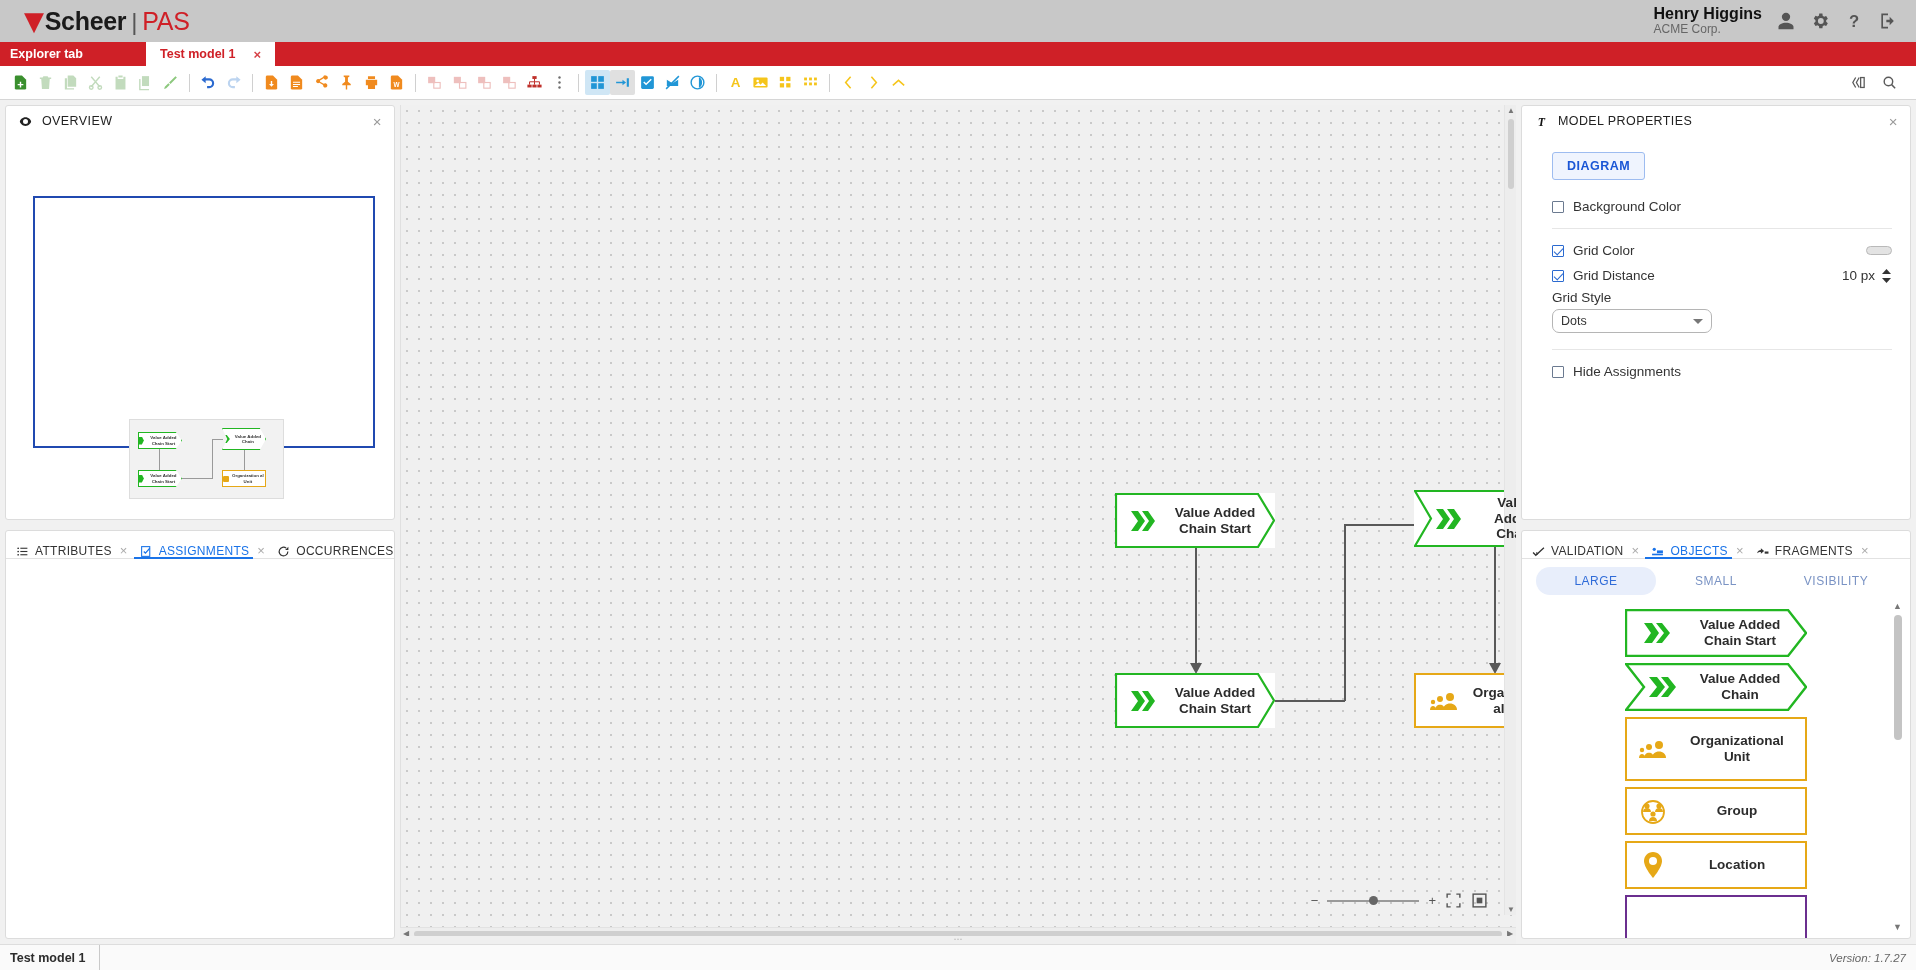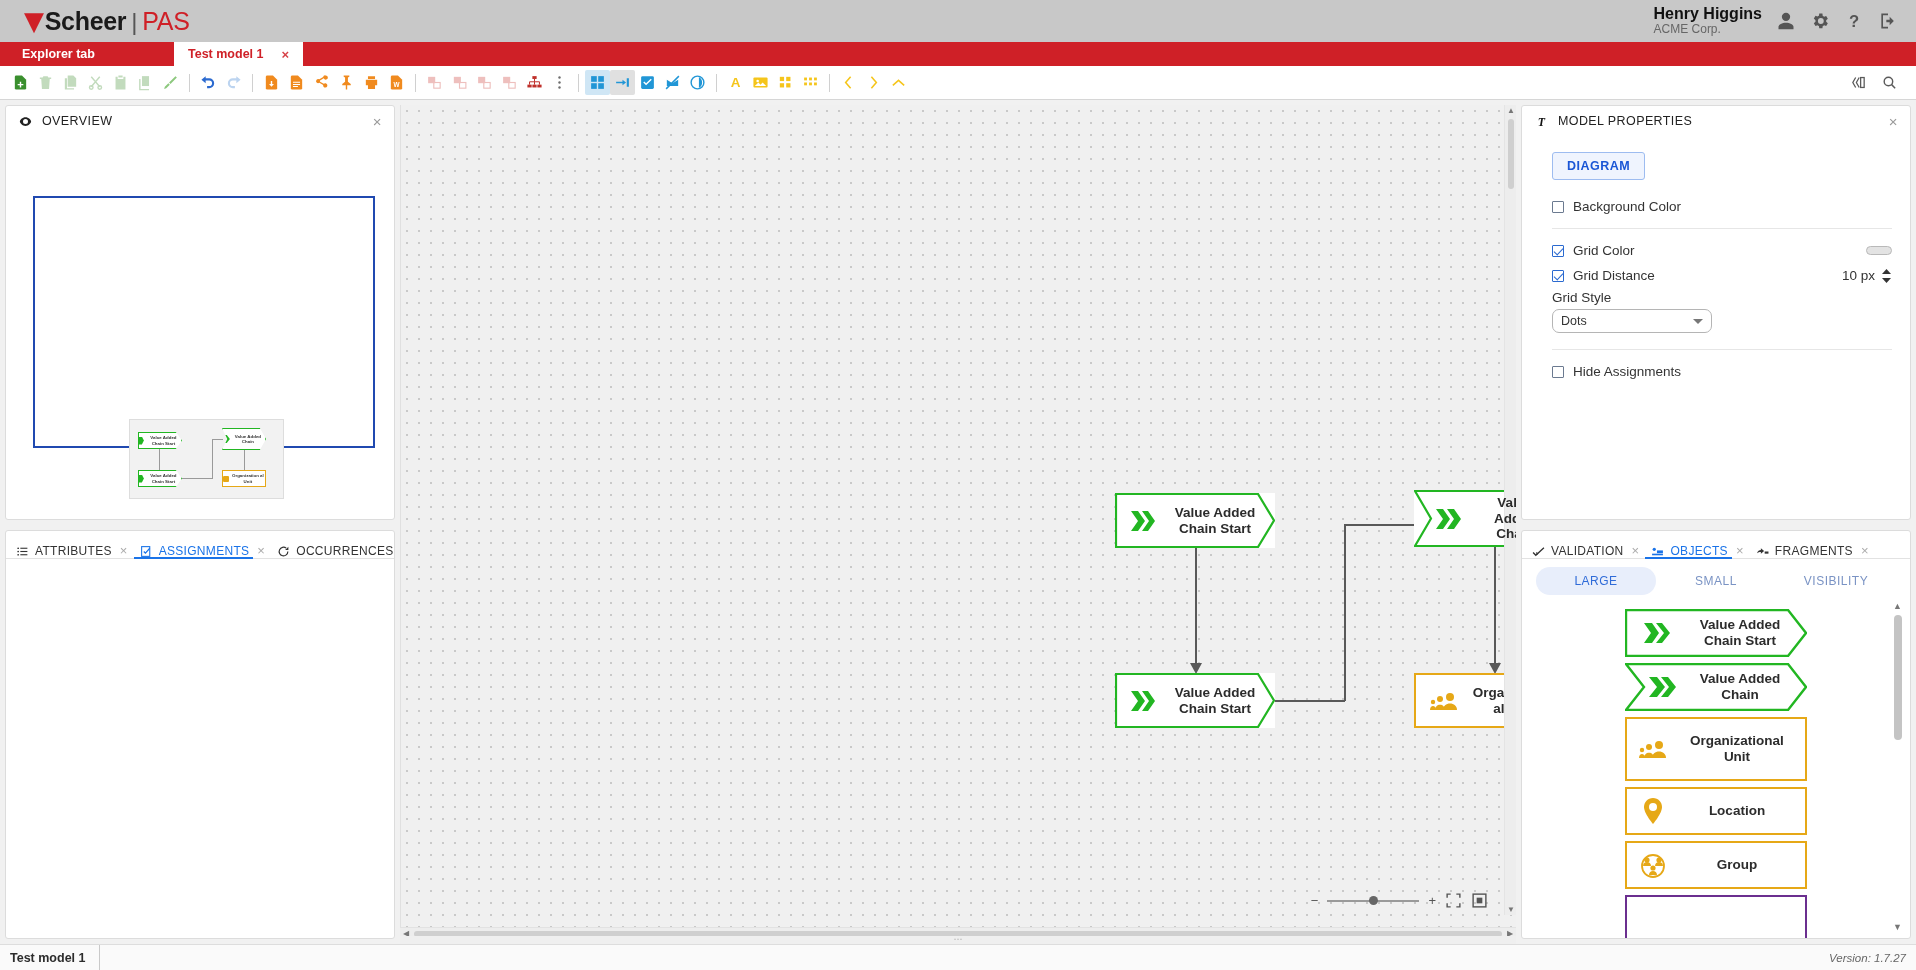--- a/index.html
+++ b/index.html
@@ -22,21 +22,21 @@
   .usertext { text-align:left; line-height:1.12; }
   .usertext .nm { font-size:16px; font-weight:bold; color:#111; }
   .usertext .org { font-size:12px; color:#666; }
   .hicon { width:20px; height:20px; fill:#555; cursor:pointer; }
 
   
   .tabrow { height:24px; background:#cf2027; display:flex; align-items:stretch; flex:0 0 24px; }
   .tab { display:flex; align-items:center; padding:0 14px; font-size:12.5px; font-weight:bold; color:#fff; cursor:pointer; position:relative;}
   .tab.active { background:#fff; color:#cf2027; }
   .tab .x { margin-left:18px; font-size:13px; color:#d08; color:#cf2027; opacity:.85; }
-  .tab.explorer { width:174px; padding-left:22px; }
+  .tab.explorer { width:146px; padding-left:10px; }
   .tab.explorer::after{content:"";position:absolute;right:0;top:0;bottom:0;width:1px;background:#cf2027;}
 
   
   .toolbar { height:34px; background:#fff; border-bottom:1px solid #d6d6d6; display:flex; align-items:center; padding:0 8px; gap:0px; flex:0 0 34px;}
   .tbtn { width:25px; height:25px; display:flex; align-items:center; justify-content:center; cursor:pointer; border-radius:2px;}
   .tbtn svg { width:17px; height:17px; display:block;}
   .tsep { width:1px; height:18px; background:#d0d0d0; margin:0 6px; }
   .tright { margin-left:auto; display:flex; align-items:center; gap:6px; padding-right:6px;}
 
   
@@ -721,45 +721,45 @@
                     <path d="M0 19c0-2.4 1.4-3.9 3-3.9s3 1.5 3 3.9H0z"></path>
                   </g>
                 </svg>
             </div>
             <div class="olbl" style="white-space:pre-line;">Organizational
 Unit</div>
           </div>
 
           <div class="objitem" style="border:2px solid #e6a817;height:48px;">
             <div class="oico">
-              <svg width="24" height="28" viewBox="0 0 24 28">
-                  <path fill="#e6a817" d="M12 1C6.8 1 3 5 3 10c0 6.5 9 17 9 17s9-10.5 9-17c0-5-3.8-9-9-9z"></path>
-                  <circle cx="12" cy="10" r="4" fill="#fff"></circle>
-                </svg>
-            </div>
-            <div class="olbl">Location</div>
-          </div>
-
-          <div class="objitem" style="border:2px solid #e6a817;height:48px;">
-            <div class="oico">
               <svg width="28" height="26" viewBox="0 0 28 26">
                   <g fill="#e6a817">
                     <circle cx="14" cy="14" r="11" fill="none" stroke="#e6a817" stroke-width="1.8"></circle>
                     <circle cx="8" cy="8" r="2.6"></circle>
                     <path d="M4 14c0-2.4 1.8-4 4-4s4 1.6 4 4H4z"></path>
                     <circle cx="20" cy="8" r="2.6"></circle>
                     <path d="M16 14c0-2.4 1.8-4 4-4s4 1.6 4 4h-8z"></path>
                     <circle cx="14" cy="16" r="2.6"></circle>
                     <path d="M10 23c0-2.4 1.8-4 4-4s4 1.6 4 4h-8z"></path>
                   </g>
                 </svg>
             </div>
             <div class="olbl">Group</div>
           </div>
 
+          <div class="objitem" style="border:2px solid #e6a817;height:48px;">
+            <div class="oico">
+              <svg width="24" height="28" viewBox="0 0 24 28">
+                  <path fill="#e6a817" d="M12 1C6.8 1 3 5 3 10c0 6.5 9 17 9 17s9-10.5 9-17c0-5-3.8-9-9-9z"></path>
+                  <circle cx="12" cy="10" r="4" fill="#fff"></circle>
+                </svg>
+            </div>
+            <div class="olbl">Location</div>
+          </div>
+
           <div class="objitem" style="border:2px solid #6b2f8f;height:48px;margin-top:6px;">
             <div class="olbl"></div>
           </div>
 
           <div class="objscroll">
             <div style="position:absolute;left:1px;top:0;font-size:9px;color:#777;">▲</div>
             <div class="obar"></div>
             <div style="position:absolute;left:1px;bottom:6px;font-size:9px;color:#777;">▼</div>
           </div>
         </div>

